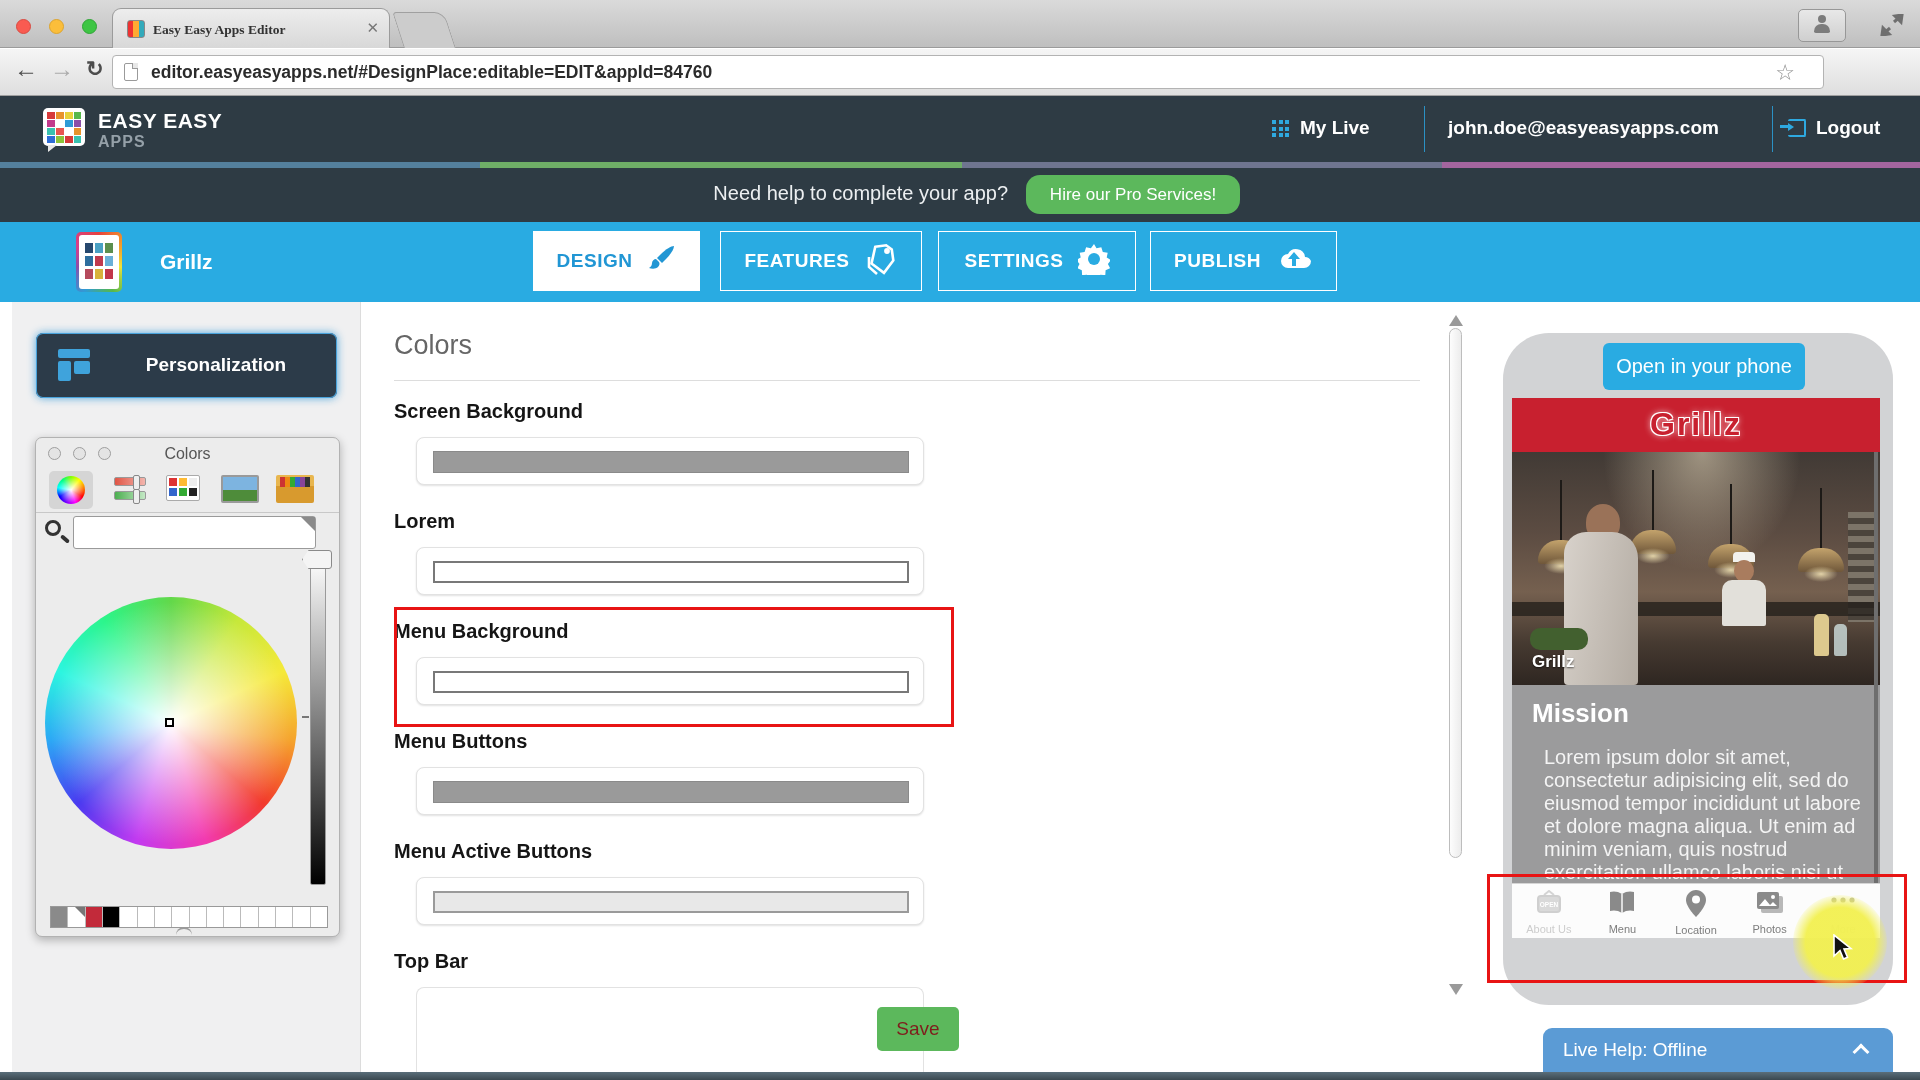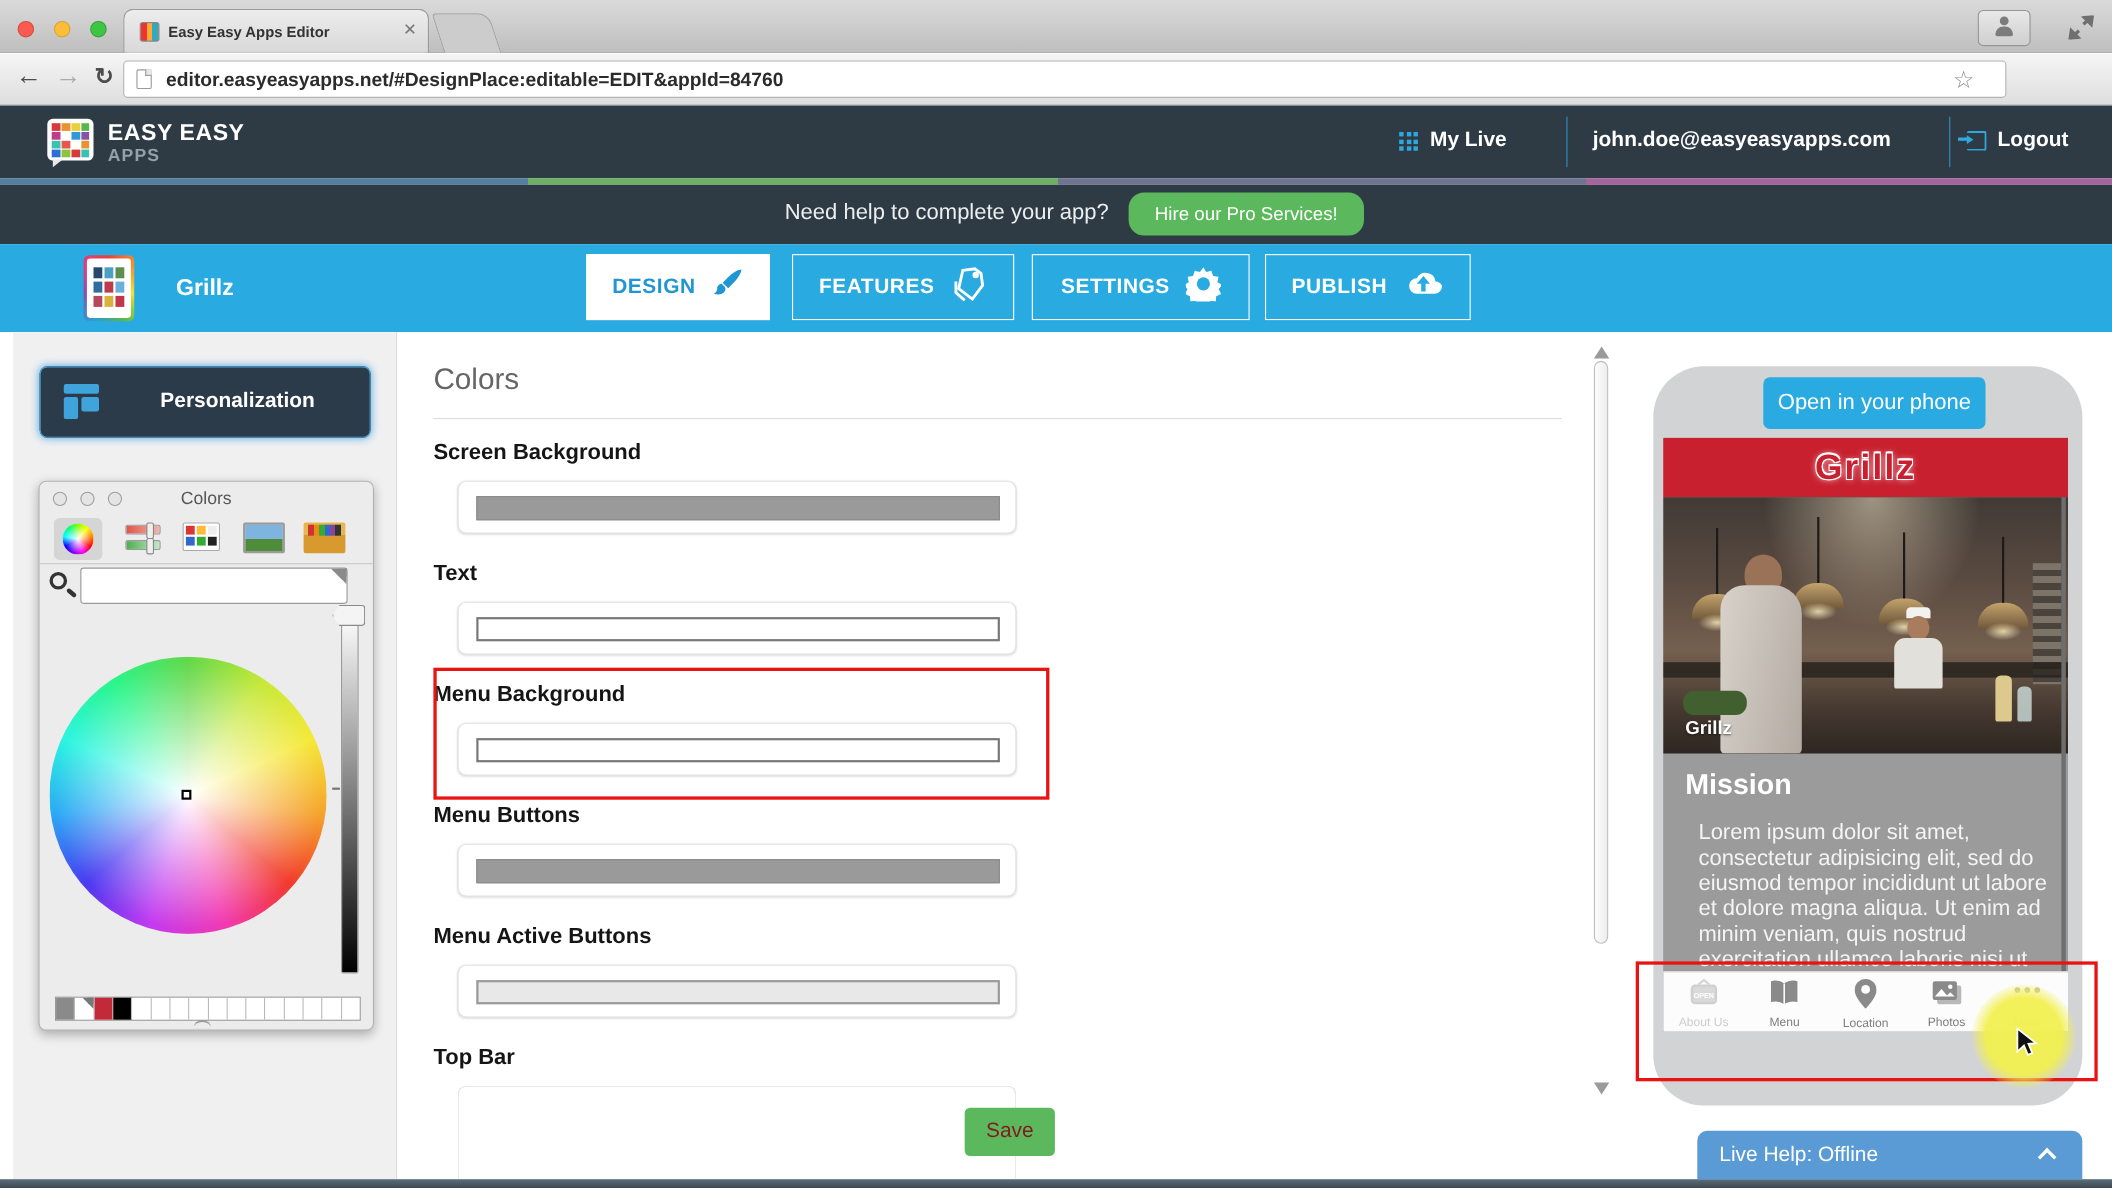--- a/index.html
+++ b/index.html
@@ -14,21 +14,21 @@
   #tl-min{left:49px;background:#fbbe3b;border:1px solid #dca42f;}
   #tl-max{left:82px;background:#3ec544;border:1px solid #2fa536;}
   #tab{position:absolute;left:112px;top:8px;width:278px;height:40px;
     background:linear-gradient(#ededed,#d8d8d8);border:1px solid #9b9b9b;border-bottom:none;
     border-radius:9px 9px 0 0;}
   #tab-favicon{position:absolute;left:14px;top:11px;width:18px;height:18px;border-radius:3px;
     background:
       linear-gradient(90deg,#e33 0 33%,#fa3 0 66%,#3ab 0),
       linear-gradient(#c33,#36c);border:1px solid #888;}
   #tab-title{position:absolute;left:40px;top:13px;font-size:13.5px;font-weight:700;color:#333;width:210px;
-    white-space:nowrap;overflow:hidden;}
+    white-space:nowrap;overflow:hidden;font-family:Liberation Serif, serif;}
   #tab-close{position:absolute;right:10px;top:11px;font-size:15px;color:#777;line-height:16px;}
   #newtab{position:absolute;left:398px;top:12px;width:52px;height:36px;background:#cccccc;
     border:1px solid #a0a0a0;border-bottom:none;border-radius:4px 10px 0 0;transform:skewX(18deg);}
   #profile-btn{position:absolute;left:1798px;top:9px;width:48px;height:33px;border:1px solid #979797;
     border-radius:5px;background:linear-gradient(#e8e8e8,#cfcfcf);}
   .person{position:absolute;left:16px;top:6px;width:14px;height:8px;}
   .person:before{content:"";position:absolute;left:3px;top:-1px;width:8px;height:8px;border-radius:50%;background:#7c7c7c;}
   .person:after{content:"";position:absolute;left:-1px;top:8px;width:16px;height:9px;border-radius:8px 8px 2px 2px;background:#7c7c7c;}
   #expand-icon{position:absolute;left:1880px;top:14px;width:24px;height:22px;}
 
@@ -438,21 +438,21 @@
     </div>
 
     <div id="main-title">Colors</div>
     <div id="main-hr"></div>
 
     <div class="fld-label" id="lbl-screenbg">Screen Background</div>
     <div class="fld-box" id="box-screenbg">
         <div class="fld-bar bar-gray"></div>
       </div>
 
-    <div class="fld-label" id="lbl-text">Text</div>
+    <div class="fld-label" id="lbl-text">Lorem</div>
     <div class="fld-box" id="box-text">
         <div class="fld-bar bar-white"></div>
       </div>
 
     <div class="fld-label" id="lbl-menubg">Menu Background</div>
     <div class="fld-box" id="box-menubg">
         <div class="fld-bar bar-white"></div>
       </div>
     <div id="annot-menu-bg"></div>
 

